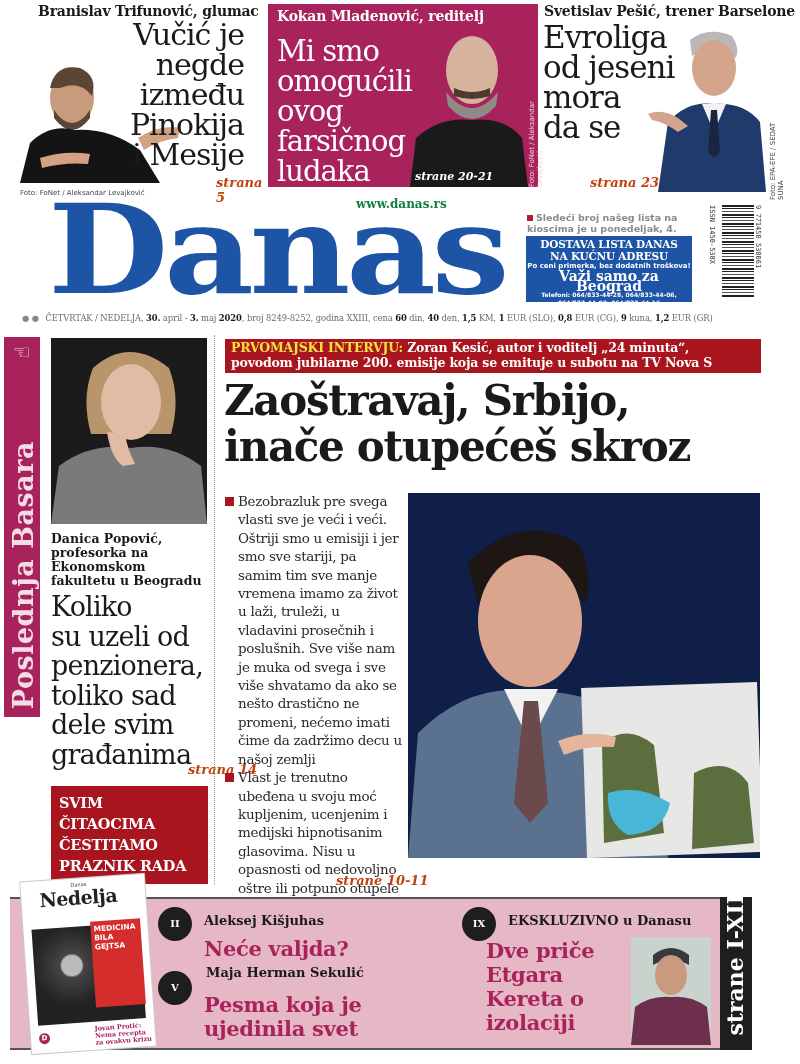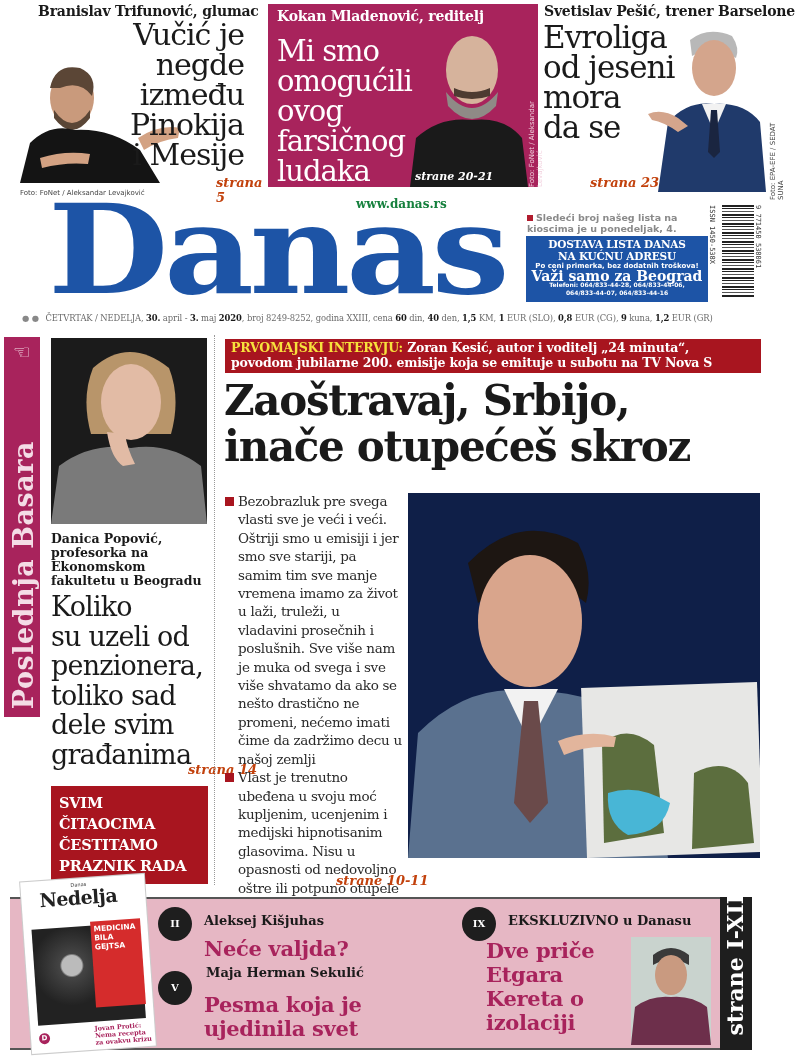--- a/index.html
+++ b/index.html
@@ -38,21 +38,21 @@
   #t3 .page-ref { position: absolute; left: 50px; top: 175px; }
   #t3 .photo-credit-v { position: absolute; left: 229px; top: 110px; }
 
   
   #site-url { left: 336px; top: 197px; font-family: "DejaVu Serif", serif; font-weight: bold; font-size: 12px; color: #15803d; margin-left: 20px; }
   #logo { left: 48px; top: 188px; font-family: "DejaVu Serif", serif; font-weight: bold; font-size: 124px; line-height: 124px; color: #1d54a6; letter-spacing: -4px; transform: scaleX(1.12); transform-origin: left top; }
 
   #next-issue { left: 527px; top: 212px; width: 170px; font-family: "DejaVu Sans", sans-serif; font-weight: bold; font-size: 9.5px; line-height: 11px; color: #8a8a8a; }
   #next-issue .bullet { display: inline-block; width: 6px; height: 6px; background: #b11c2e; margin-right: 3px; }
 
-  #delivery { left: 526px; top: 236px; width: 182px; height: 66px; background: #1d54a6; color: #fff; text-align: center; padding-top: 2px; }
+  #delivery { left: 526px; top: 236px; width: 166px; height: 66px; background: #1d54a6; color: #fff; text-align: center; padding-top: 2px; }
   #delivery .d1 { font-family: "DejaVu Serif", serif; font-weight: bold; font-size: 10.5px; line-height: 12px; letter-spacing: -0.2px; }
   #delivery .d2 { font-family: "DejaVu Sans", sans-serif; font-weight: bold; font-size: 7px; line-height: 9px; }
   #delivery .d3 { font-family: "DejaVu Serif", serif; font-weight: bold; font-size: 14px; line-height: 10px; }
   #delivery .d4 { font-family: "DejaVu Sans", sans-serif; font-weight: bold; font-size: 6px; line-height: 8px; }
 
   #barcode { left: 706px; top: 205px; width: 50px; height: 92px; }
   #barcode .bars { position: absolute; left: 16px; top: 0; width: 32px; height: 92px;
      background: repeating-linear-gradient(to bottom, #222 0 2px, #fff 2px 3px, #222 3px 4px, #fff 4px 6px, #555 6px 7px, #fff 7px 9px); }
   #barcode .issn { position: absolute; left: 2px; top: 0; height: 92px; writing-mode: vertical-rl; font-family: "DejaVu Sans Mono", monospace; font-size: 7px; color: #333; }
   #barcode .ean { position: absolute; left: 48px; top: 0; height: 92px; writing-mode: vertical-rl; font-family: "DejaVu Sans Mono", monospace; font-size: 7px; color: #333; }

